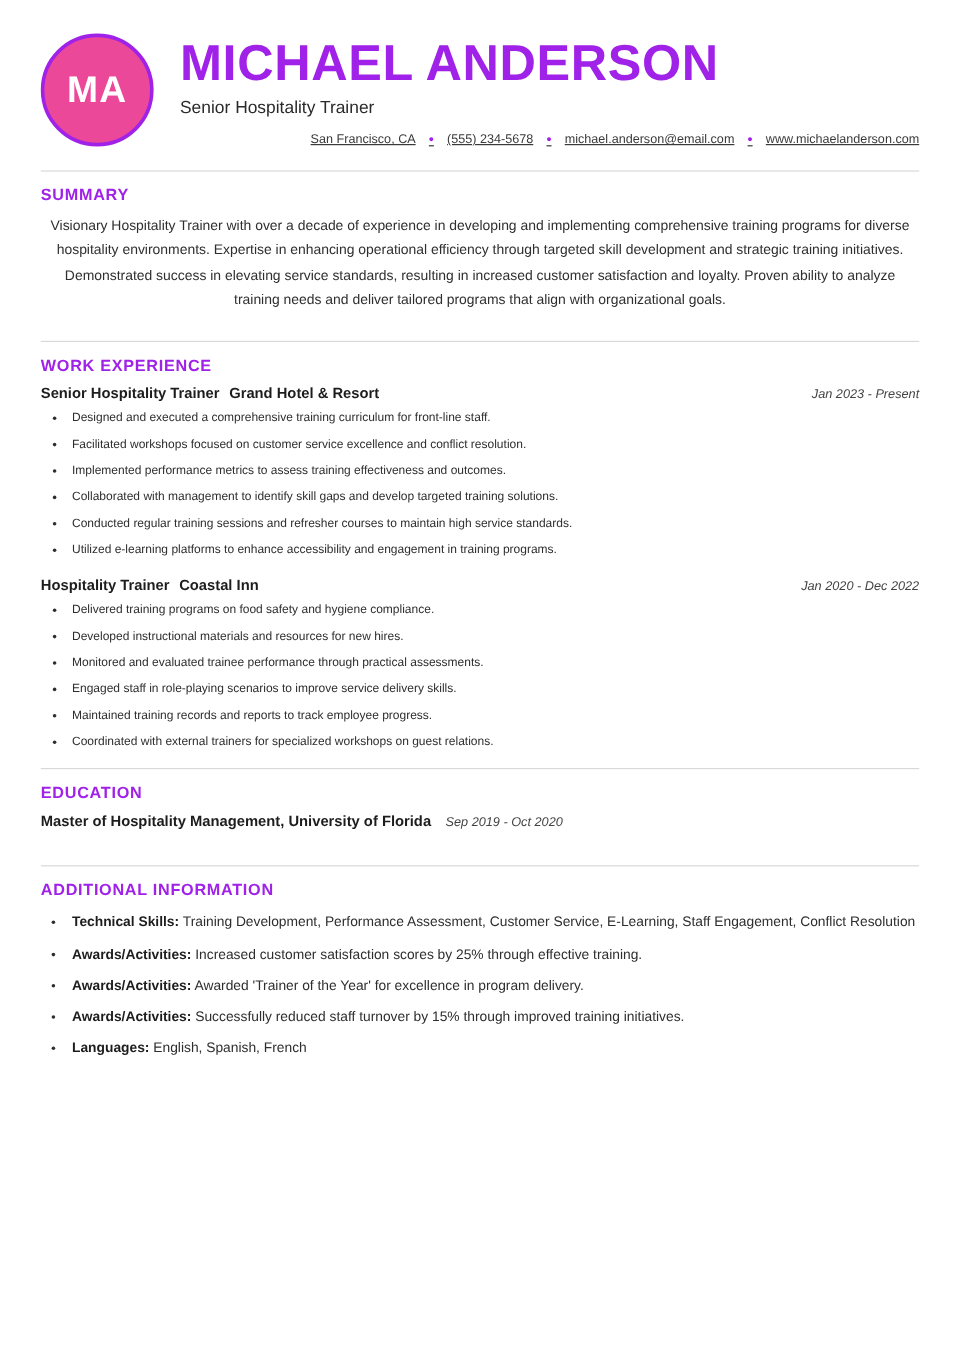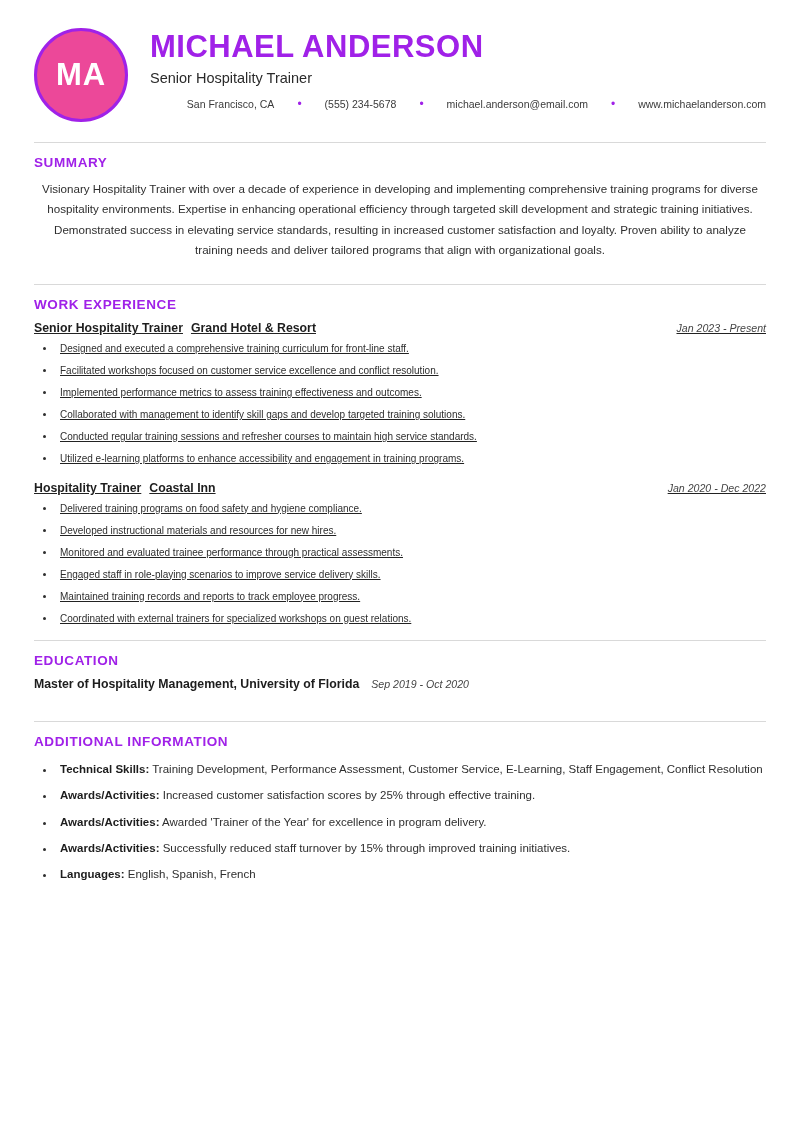--- a/index.html
+++ b/index.html
@@ -48,40 +48,41 @@
     letter-spacing: 1px;
     font-family: "Liberation Sans", sans-serif;
   }
   .header-text {
     margin-left: 22px;
     flex: 1 1 auto;
     padding-top: 4px;
   }
   .name {
     color: #a021e8;
-    font-size: 31px;
+    font-size: 42px;
     font-weight: bold;
     letter-spacing: 0.5px;
     line-height: 1.1;
     margin: 0 0 6px 0;
   }
   .title {
     font-size: 14.5px;
     color: #2a2a2a;
     margin: 0 0 12px 0;
     font-weight: normal;
   }
   .contact-row {
     display: flex;
     justify-content: flex-end;
     align-items: center;
     font-size: 10.5px;
     color: #3a3a3a;
-    gap: 12px;
+    gap: 0px;
     flex-wrap: wrap;
+    text-decoration: underline;
   }
   .contact-item { white-space: nowrap; }
   .contact-sep {
     color: #a021e8;
     font-size: 12px;
     padding: 0 11px;
     line-height: 1;
   }
 
   .rule {
@@ -103,21 +104,21 @@
   .summary-text {
     font-size: 11.6px;
     line-height: 1.75;
     color: #2e2e2e;
     margin: 0;
     text-align: center;
   }
   .section-gap-bottom { padding-bottom: 14px; }
 
   
-  .job { margin-bottom: 4px; text-decoration: underline; }
+  .job { margin-bottom: 4px; }
   .job-head {
     display: flex;
     align-items: baseline;
     justify-content: space-between;
   }
   .job-left {
     font-size: 12.3px;
     font-weight: bold;
     color: #1d1d1d;
   }

